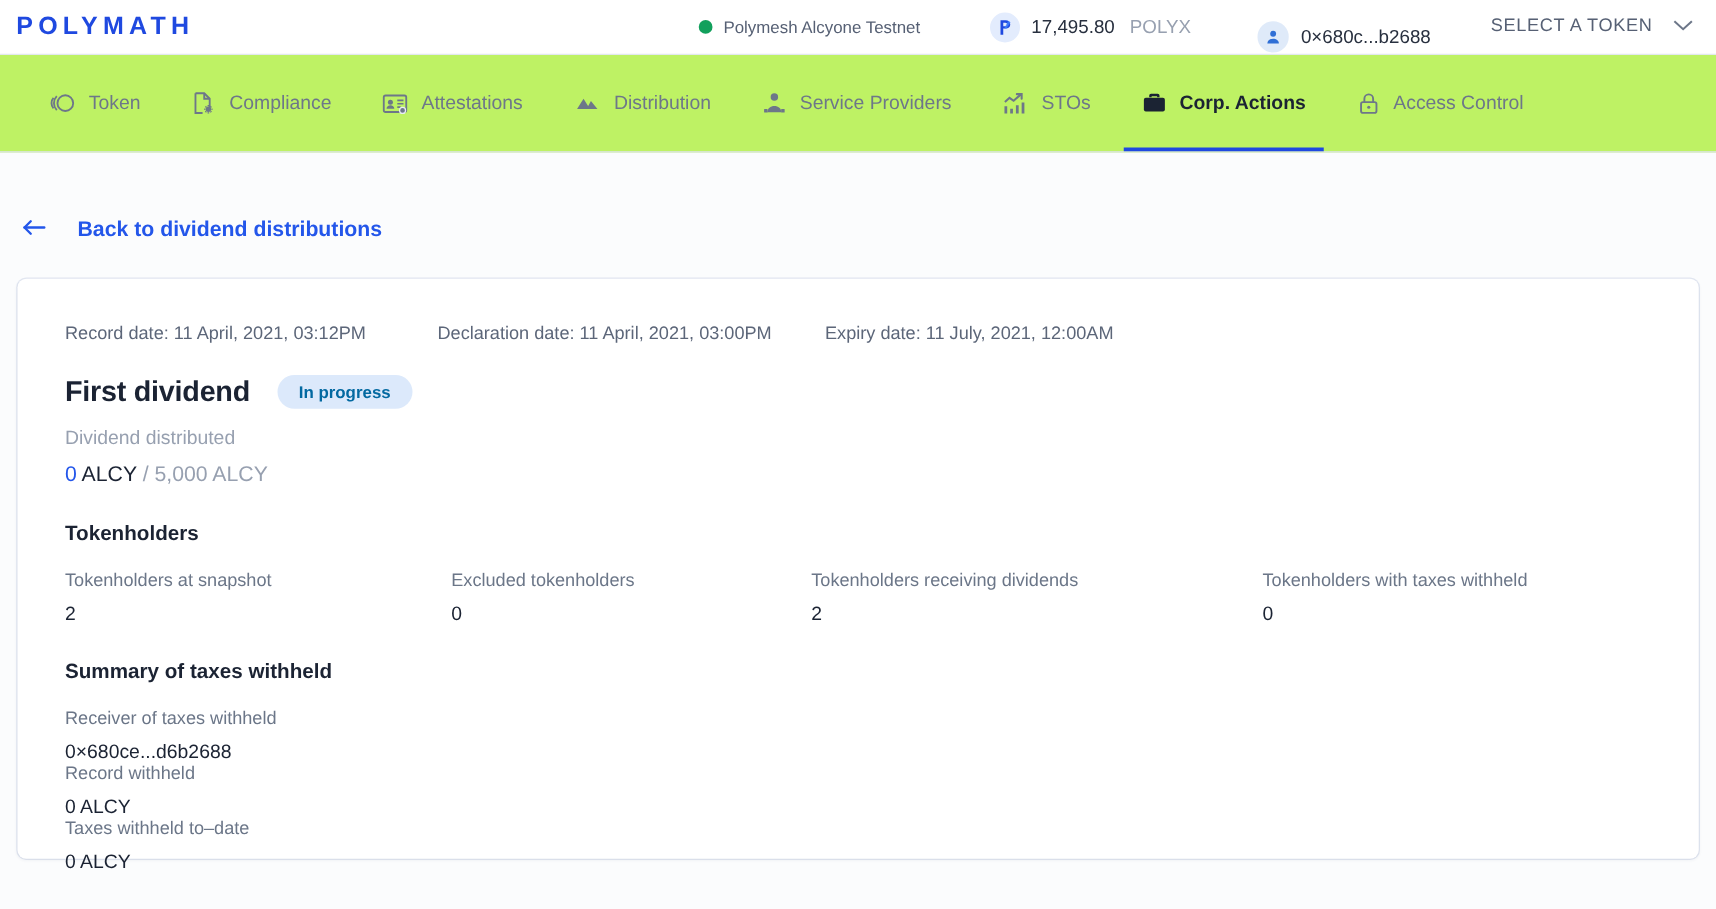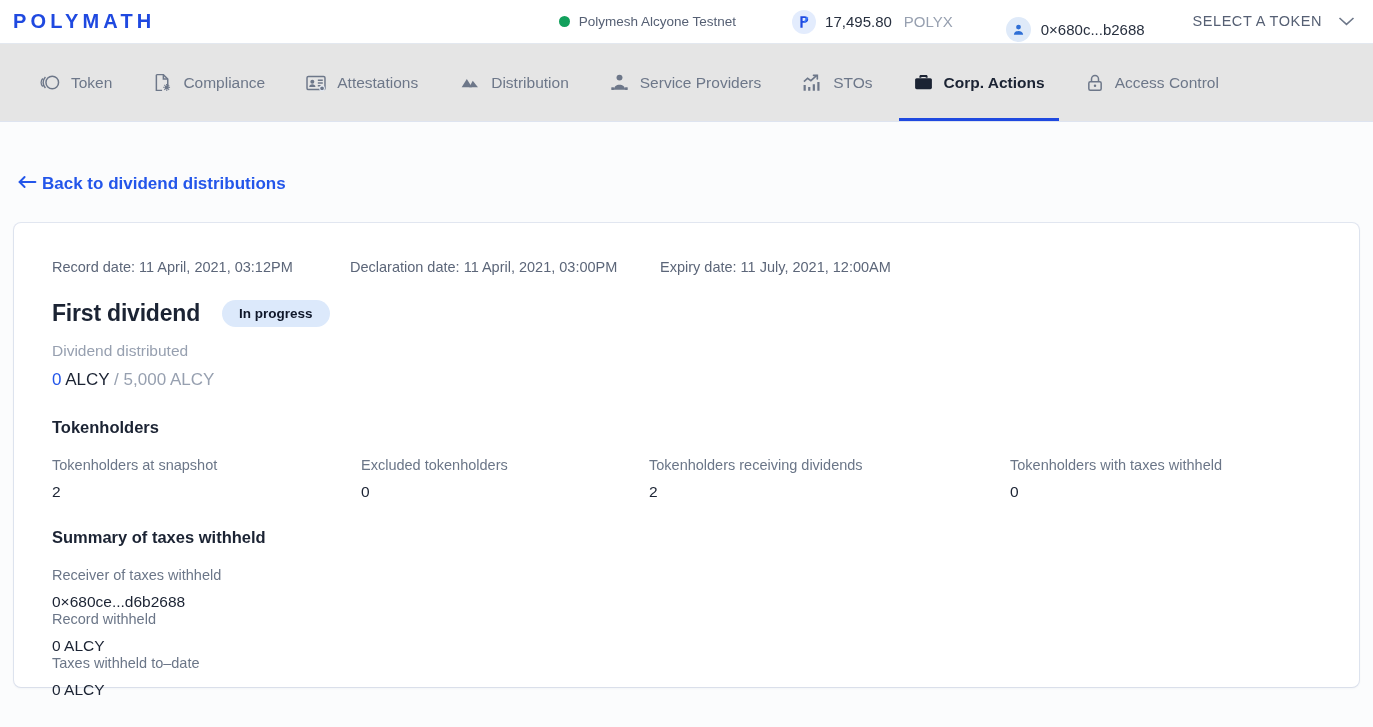--- a/index.html
+++ b/index.html
@@ -118,21 +118,21 @@
     font-size: 14.5px;
     letter-spacing: 0.55px;
     color: #566074;
     white-space: nowrap;
   }
   .chev { display: block; }
 
   
   .navbar {
     height: 78px;
-    background: #e5e5e5;
+    background: #bef264;
     display: flex;
     align-items: stretch;
     padding-left: 26px;
     border-bottom: 1px solid #dee4f0;
   }
   .nav-item {
     display: flex;
     align-items: center;
     gap: 10px;
     padding: 0 14px;
@@ -160,21 +160,21 @@
   }
 
   
   .page {
     padding: 0 14px;
   }
 
   .back-link {
     display: flex;
     align-items: center;
-    gap: 5px;
+    gap: 25px;
     margin-top: 52px;
     margin-left: 4px;
     color: #2356ea;
     cursor: pointer;
     width: fit-content;
   }
   .back-link .back-text {
     font-size: 17px;
     font-weight: 600;
     color: #2356ea;
@@ -210,21 +210,21 @@
     margin-bottom: 15px;
   }
   .card-title {
     font-size: 23px;
     font-weight: 700;
     color: #1b2333;
     letter-spacing: -0.2px;
   }
   .status-badge {
     background: #dce9fb;
-    color: #0f172a;
+    color: #0369a1;
     font-size: 13.5px;
     font-weight: 600;
     padding: 6px 17px;
     border-radius: 20px;
     white-space: nowrap;
   }
 
   .dist-label {
     font-size: 15.5px;
     color: #97a0b0;

